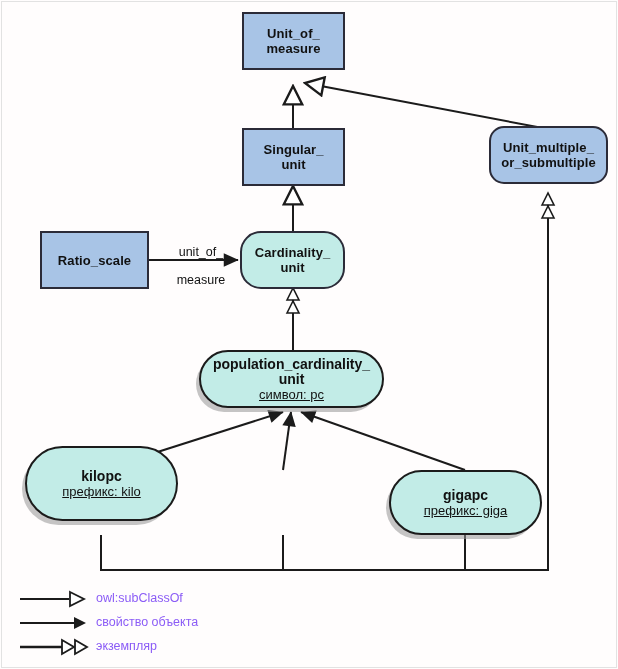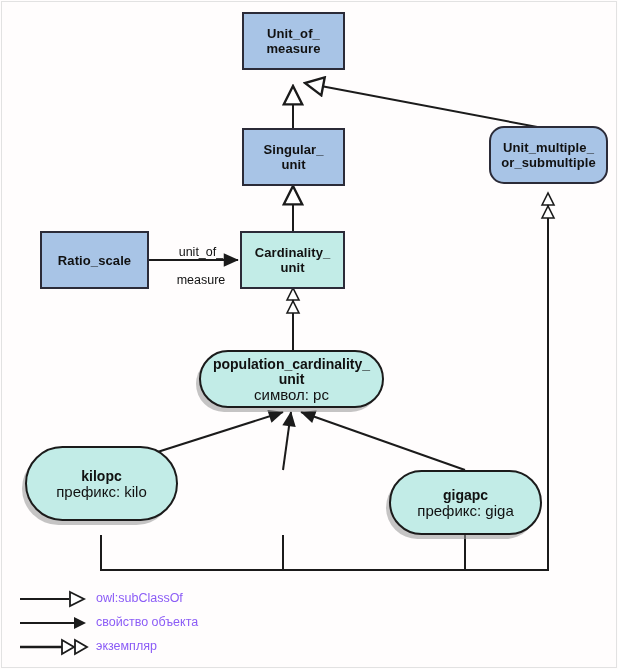--- a/index.html
+++ b/index.html
@@ -11,21 +11,21 @@
 
   .node{position:absolute;box-sizing:border-box;display:flex;flex-direction:column;
         align-items:center;justify-content:center;text-align:center;color:#111;}
   .box{border:2px solid #2b2b38;}
   .blue{background:#a8c4e6;}
   .teal{background:#c2ece7;}
   .box .t1{font-weight:bold;font-size:13px;line-height:15px;letter-spacing:.1px;}
   .pill{border:2.5px solid #1b1b1b;border-radius:999px;background:#c2ece7;
         box-shadow:-4px 5px 0 -1px rgba(150,150,150,.55);}
   .pill .t1{font-weight:bold;font-size:14px;line-height:15px;}
-  .pill .t2{font-size:15px;line-height:15px;font-weight:normal;}
+  .pill .t2{font-size:13px;line-height:15px;font-weight:normal;text-decoration:underline;}
 
   .edge-label{position:absolute;font-size:12.5px;color:#111;text-align:center;
               line-height:14px;white-space:pre;}
 
   .legend{position:absolute;left:18px;top:588px;width:300px;}
   .legend-row{position:relative;height:24px;}
   .legend-row .lbl{position:absolute;left:78px;top:3px;font-size:12.5px;color:#8b5cf6;white-space:nowrap;}
   .legend-row svg{position:absolute;left:0;top:0;}
 </style>
 </head>
@@ -91,21 +91,21 @@
 
   <div class="node box blue" style="left:489px;top:126px;width:119px;height:58px;border-radius:15px;">
     <span class="t1">Unit_multiple_</span>
     <span class="t1">or_submultiple</span>
   </div>
 
   <div class="node box blue" style="left:40px;top:231px;width:109px;height:58px;">
     <span class="t1">Ratio_scale</span>
   </div>
 
-  <div class="node box teal" style="left:240px;top:231px;width:105px;height:58px;">
+  <div class="node box teal" style="left:240px;top:231px;width:105px;height:58px;border-radius:21px;">
     <span class="t1">Cardinality_</span>
     <span class="t1">unit</span>
   </div>
 
   <div class="node pill" style="left:199px;top:350px;width:185px;height:58px;">
     <span class="t1">population_cardinality_</span>
     <span class="t1">unit</span>
     <span class="t2">символ: pc</span>
   </div>
 

